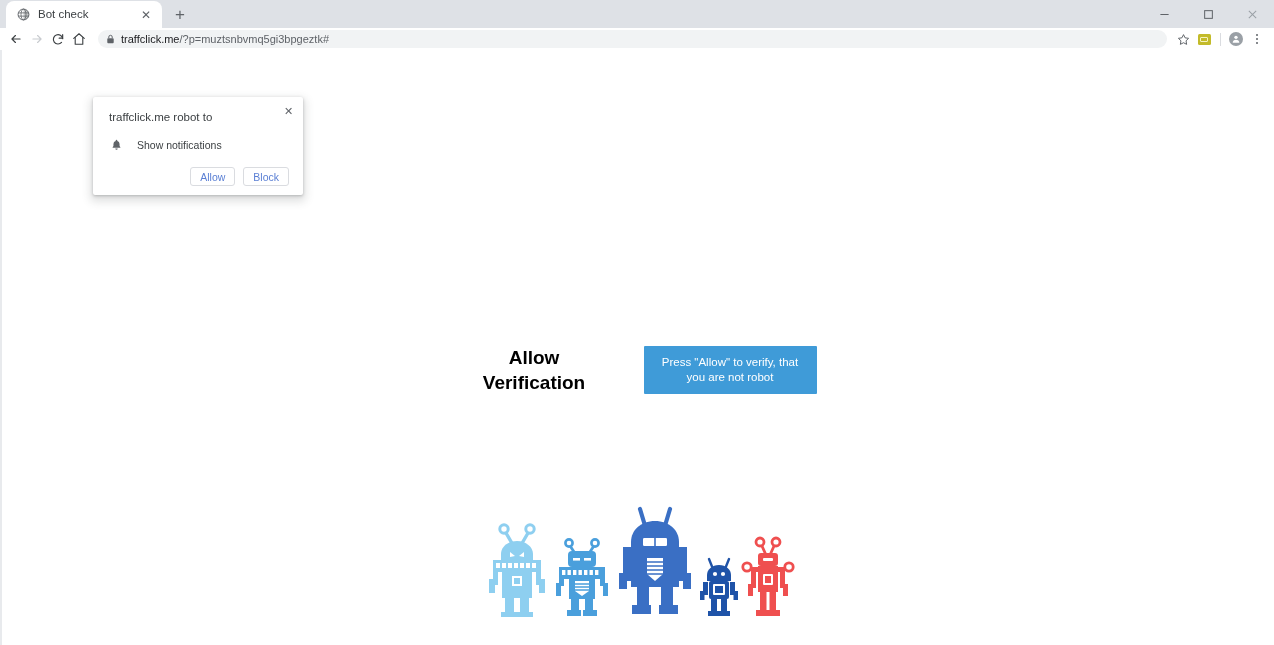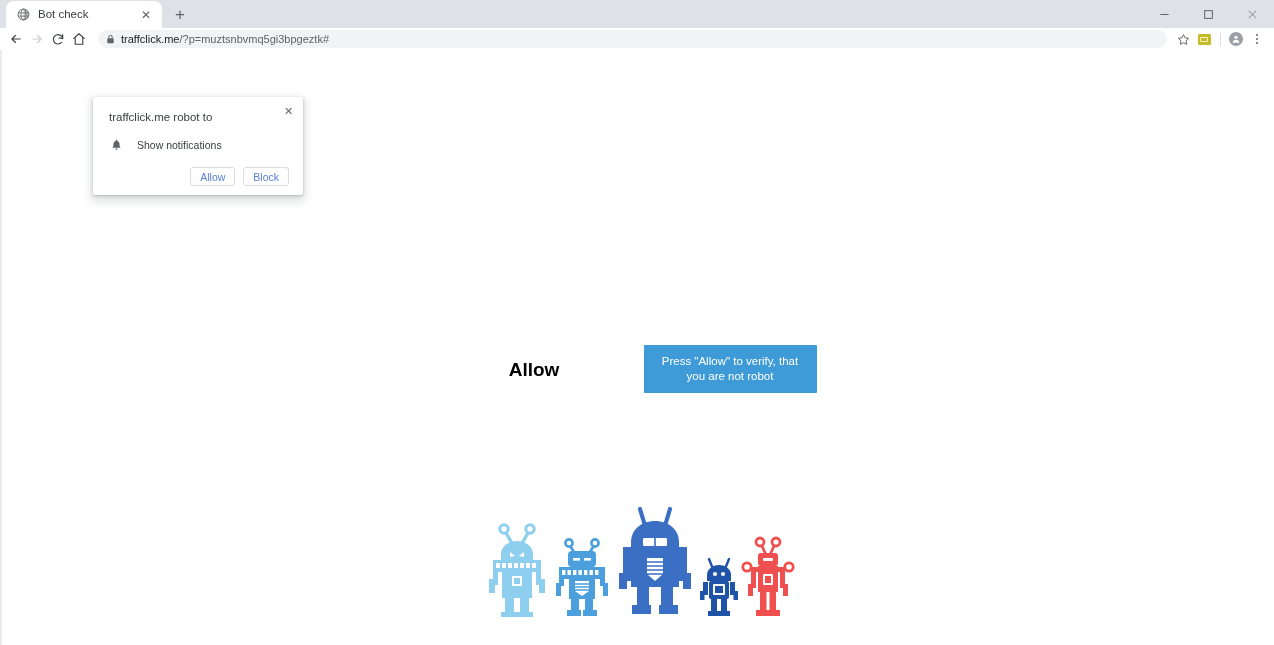--- a/index.html
+++ b/index.html
@@ -334,20 +334,21 @@
       </div>
       <div class="perm-actions">
         <div class="perm-btn">Allow</div>
         <div class="perm-btn">Block</div>
       </div>
     </div>
 
     <div class="verify-block">
       <div class="verify-heading">
         <div>Allow</div>
+        <div>Verification</div>
       </div>
       <div class="verify-cta">Press "Allow" to verify, that you are not robot</div>
     </div>
 
     <div class="robots">
 
       <svg width="68" height="95" viewBox="0 0 68 95">
         <g fill="#8ecff0">
           <circle cx="21" cy="6" r="4.2" fill="none" stroke="#8ecff0" stroke-width="3"></circle>
           <circle cx="47" cy="6" r="4.2" fill="none" stroke="#8ecff0" stroke-width="3"></circle>

